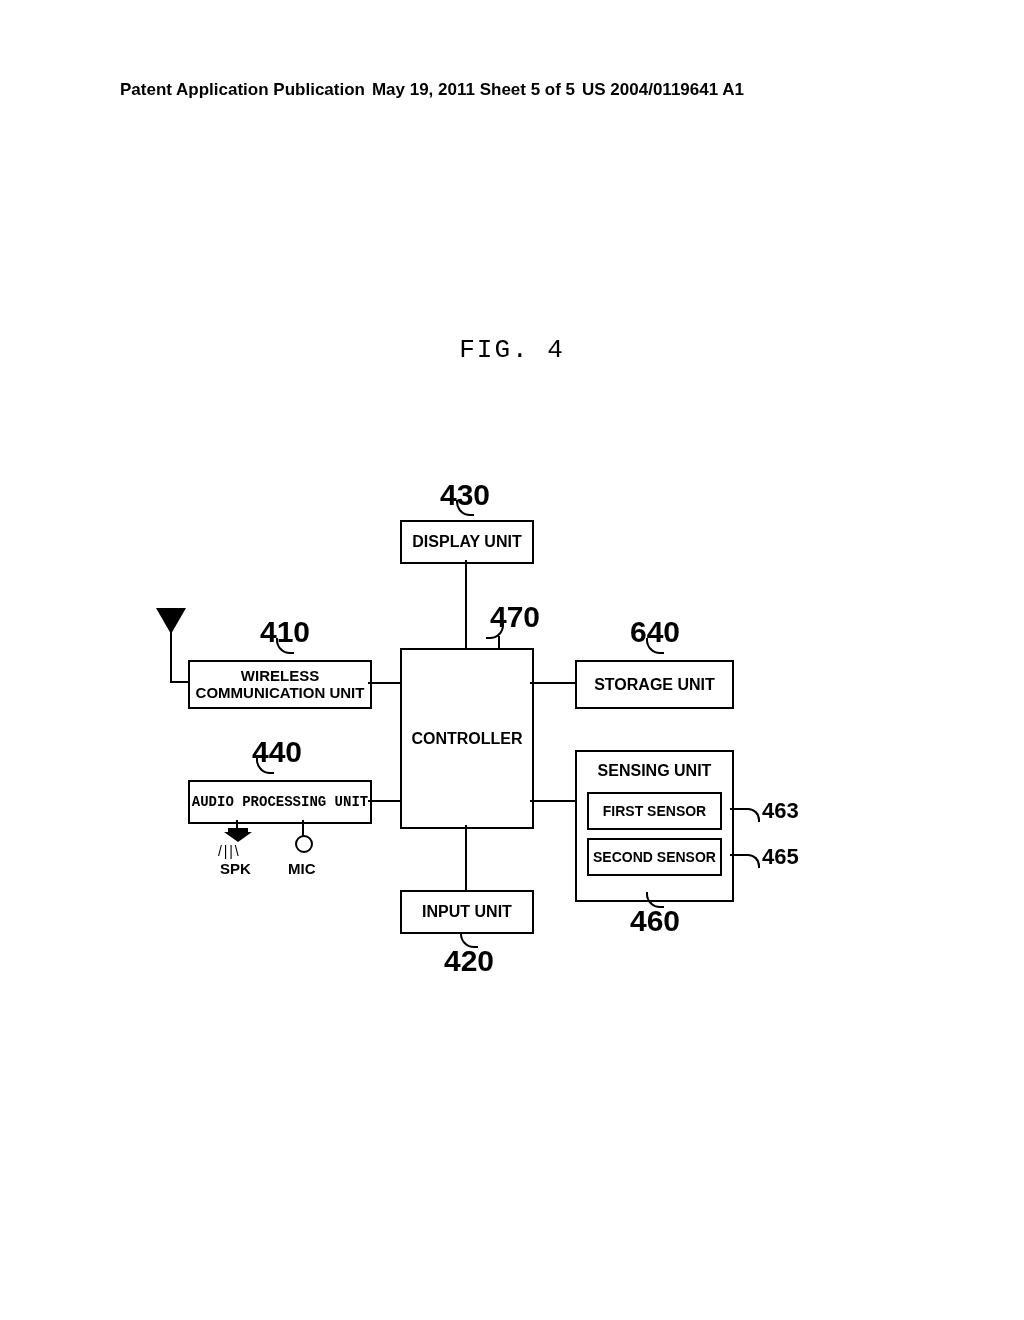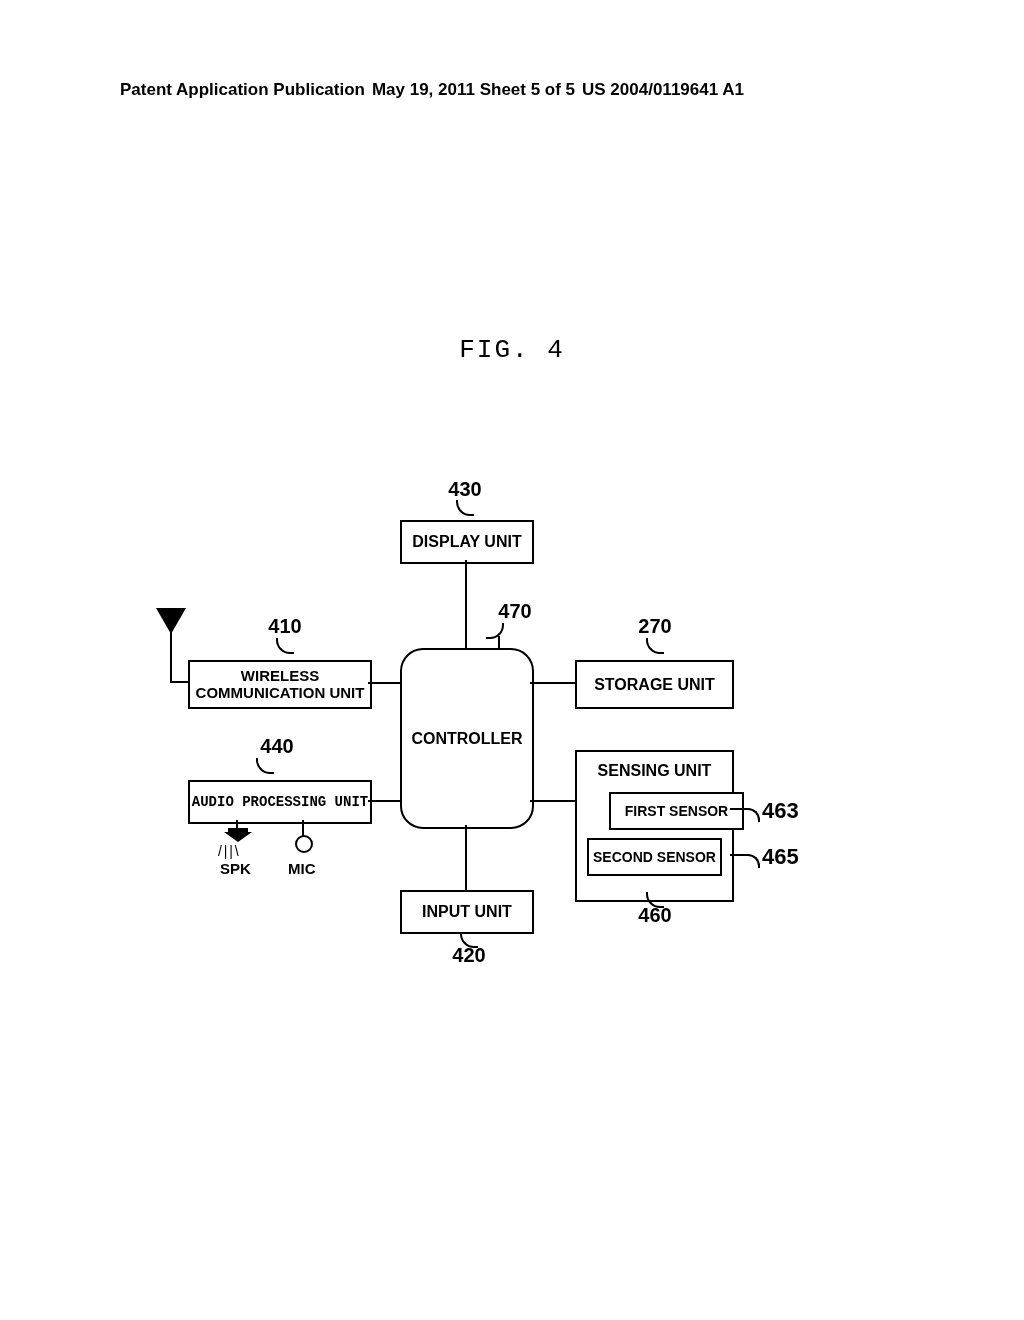--- a/index.html
+++ b/index.html
@@ -42,21 +42,21 @@
     font-size: 16px;
     display: flex;
     align-items: center;
     justify-content: center;
     background: #fff;
   }
 
   .label {
     position: absolute;
     font-weight: bold;
-    font-size: 20px;
+    font-size: 30px;
     text-align: center;
   }
   .leader-curve {
     position: absolute;
     border-left: 2px solid #000;
     border-bottom: 2px solid #000;
     border-bottom-left-radius: 14px;
     width: 16px;
     height: 14px;
   }
@@ -152,21 +152,21 @@
 
 <div class="fig-title">FIG. 4</div>
 
 <div class="box" style="left:400px; top:520px; width:130px; height:40px;">
   <span>DISPLAY UNIT</span>
 </div>
 
 <div class="label" style="left:440px; top:478px; width:50px;">430</div>
 <div class="leader-curve" style="left:456px; top:500px;"></div>
 
-<div class="box" style="left:400px; top:648px; width:130px; height:177px;border-radius:23px;">
+<div class="box" style="left:400px; top:648px; width:130px; height:177px;">
   <span>CONTROLLER</span>
 </div>
 
 <div class="label" style="left:490px; top:600px; width:50px;">470</div>
 <div class="leader-curve" style="left:486px; top:623px; transform: scaleX(-1);"></div>
 <div class="line-v" style="left:498px; top:636px; height:12px;"></div>
 
 <div class="line-v" style="left:465px; top:560px; height:88px;"></div>
 
 <div class="box" style="left:188px; top:660px; width:180px; height:45px; flex-direction:column; line-height:1.1; font-size:15px;">
@@ -181,21 +181,21 @@
   <div class="line-v" style="left:170px; top:632px; height:50px;"></div>
   <div class="line-h" style="left:170px; top:681px; width:18px;"></div>
 </div>
 
 <div class="line-h" style="left:368px; top:682px; width:32px;"></div>
 
 <div class="box" style="left:575px; top:660px; width:155px; height:45px;">
   <span>STORAGE UNIT</span>
 </div>
 
-<div class="label" style="left:630px; top:615px; width:50px;">270</div>
+<div class="label" style="left:630px; top:615px; width:50px;">640</div>
 <div class="leader-curve" style="left:646px; top:638px;"></div>
 
 <div class="line-h" style="left:530px; top:682px; width:45px;"></div>
 
 <div class="box" style="left:188px; top:780px; width:180px; height:40px; font-size:14px;font-family:Liberation Mono, monospace;">
   <span>AUDIO PROCESSING UNIT</span>
 </div>
 
 <div class="label" style="left:240px; top:735px; width:50px;margin-left:12px;">440</div>
 <div class="leader-curve" style="left:256px; top:758px;"></div>
@@ -214,21 +214,21 @@
   <div class="line-v" style="left:302px; top:820px; height:10px;"></div>
   <div class="mic-stem" style="left:302px; top:828px;"></div>
   <div class="mic-circle" style="left:295px; top:835px;"></div>
 </div>
 <div class="sublabel" style="left:288px; top:860px;">MIC</div>
 
 <div class="box" style="left:575px; top:750px; width:155px; height:140px; align-items:flex-start; padding-top:8px;">
   <span style="position:absolute; top:10px; left:0; right:0;">SENSING UNIT</span>
 </div>
 
-<div class="box" style="left:587px; top:792px; width:131px; height:34px; font-size:14px;margin-left:22px;">
+<div class="box" style="left:587px; top:792px; width:131px; height:34px; font-size:14px;">
   <span>FIRST SENSOR</span>
 </div>
 
 <div class="box" style="left:587px; top:838px; width:131px; height:34px; font-size:14px;">
   <span>SECOND SENSOR</span>
 </div>
 
 <div class="ref-line" style="left:730px; top:808px; width:18px;"></div>
 <div class="ref-curve-left" style="left:746px; top:808px;"></div>
 <div class="label" style="left:762px; top:798px; font-size:22px;">463</div>

